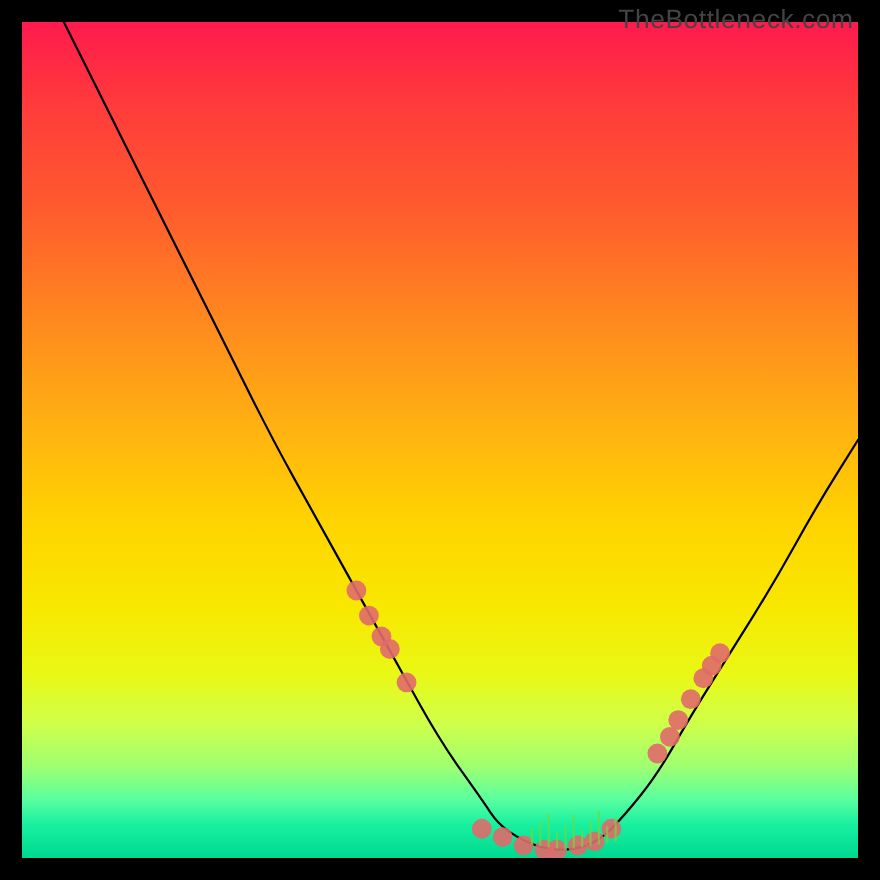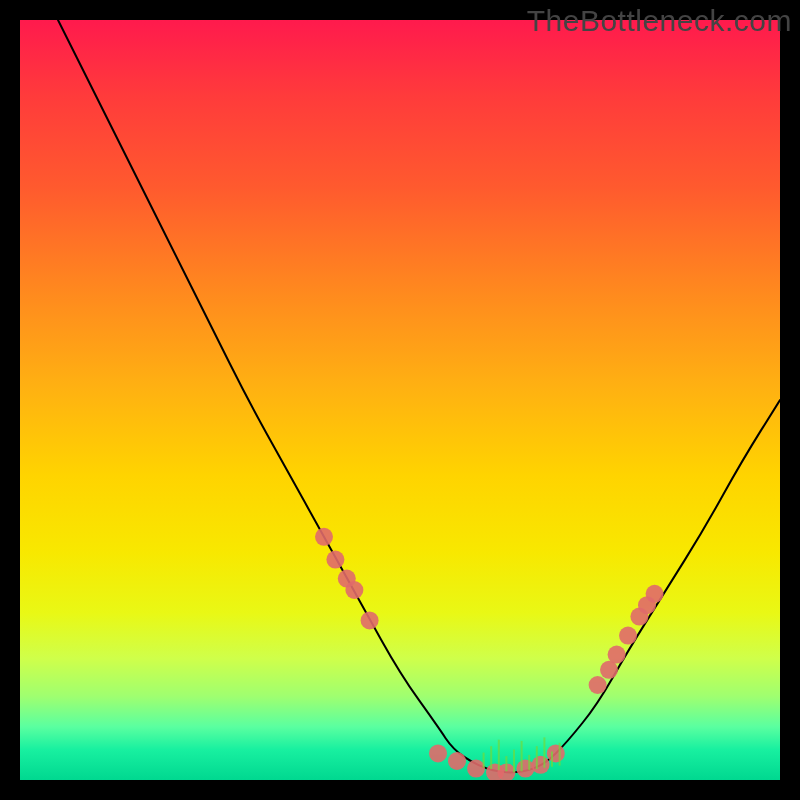--- a/index.html
+++ b/index.html
@@ -39,23 +39,23 @@
       #cfff4a 84%,
       #9fff70 89%,
       #5affa0 93%,
       #18f0a0 96%,
       #00d890 100%
     );
   }
   .watermark {
     position: absolute;
     top: 4px;
-    right: 8px;
+    right: 24px;
     color: #444;
-    font-size: 30px;
+    font-size: 24px;
     font-weight: 400;
     font-family: Arial, sans-serif;
     letter-spacing: 0.5px;
   }
   svg.curve {
     position: absolute;
     left: 0;
     top: 0;
     width: 760px;
     height: 760px;

